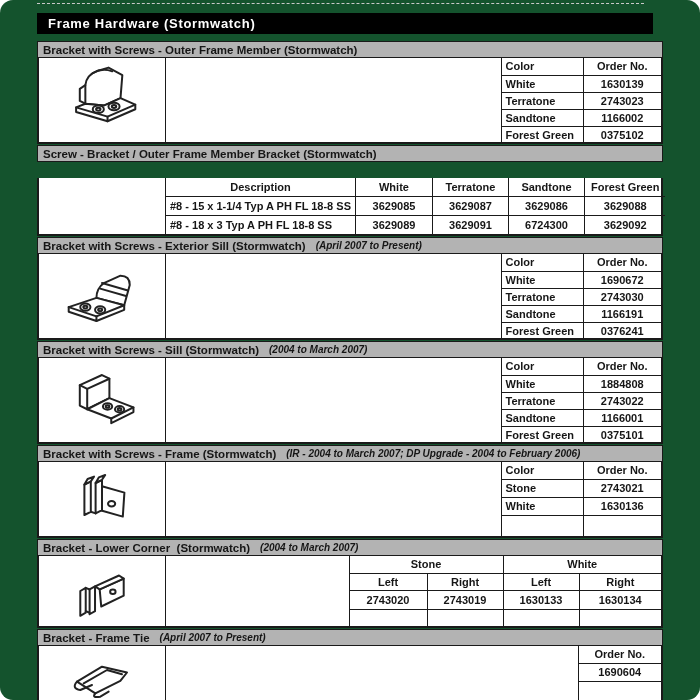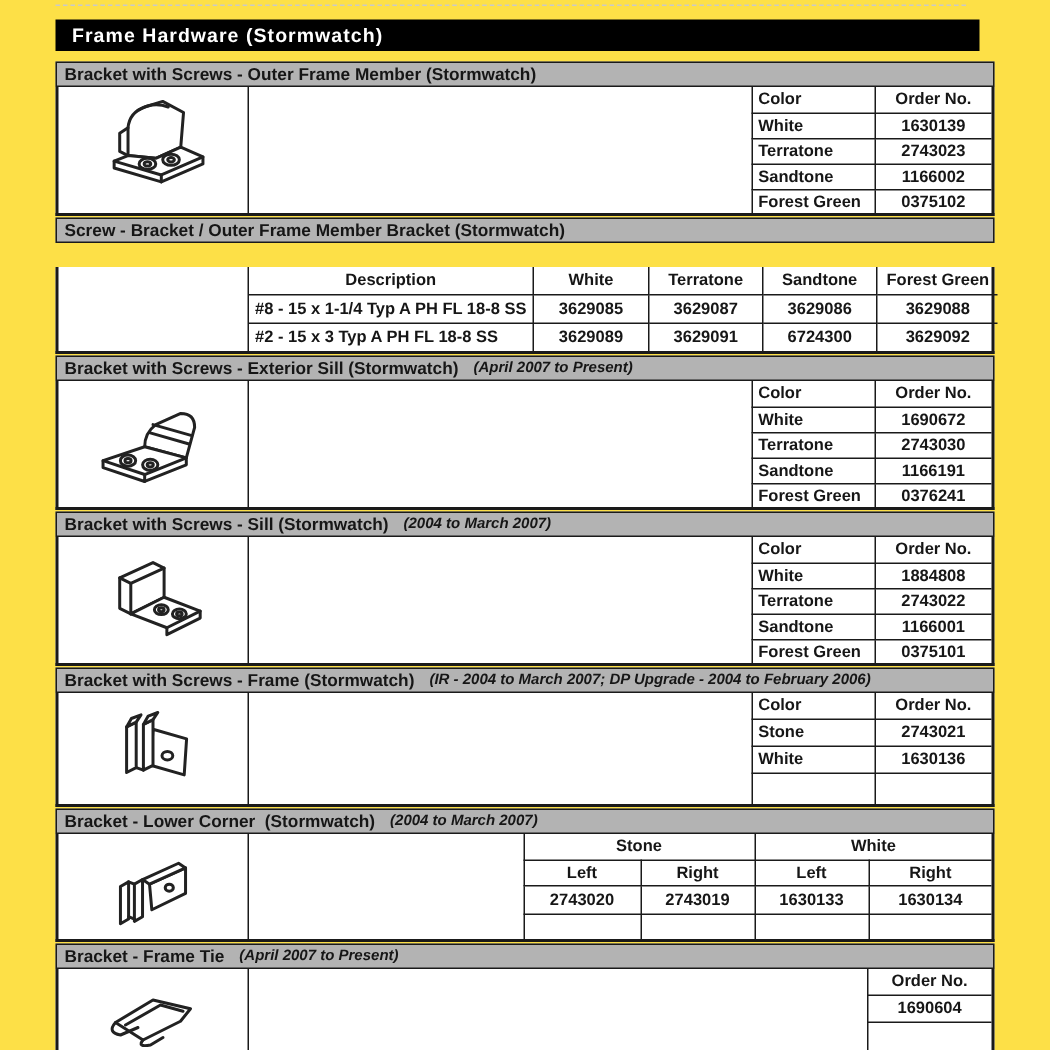--- a/index.html
+++ b/index.html
@@ -1,18 +1,18 @@
 <!DOCTYPE html>
 <html><head>
 <meta charset="utf-8">
 <style>
   html,body { margin:0; padding:0; background:#ffffff; }
   body { width:700px; height:700px; overflow:hidden;
          font-family:"Liberation Sans", sans-serif; font-weight:bold; color:#161616; }
-  .page { position:relative; width:700px; height:700px; background:#fde047; }
+  .page { position:relative; width:700px; height:700px; background:#14532d;border-radius:13px; }
   .content { position:absolute; left:37px; top:3px; width:626px; }
 
   .top-rule { height:0; border-top:1px dashed #c9c9c9; margin-bottom:9px; width:97%; }
 
   .title-bar { box-sizing:border-box; height:21px; line-height:21px; background:#000;
                color:#fff; font-size:13px; letter-spacing:0.7px; padding-left:11px;
                margin-right:10px; margin-bottom:7px; }
 
   .section { margin-bottom:1px; }
   .sec-bar { box-sizing:border-box; height:17px; background:#b3b3b3;
@@ -139,21 +139,21 @@
             <th>Forest Green</th>
           </tr>
           <tr class="h19">
             <td class="l">#8 - 15 x 1-1/4 Typ A PH FL 18-8 SS</td>
             <td>3629085</td>
             <td>3629087</td>
             <td>3629086</td>
             <td>3629088</td>
           </tr>
           <tr class="h19">
-            <td class="l">#2 - 15 x 3 Typ A PH FL 18-8 SS</td>
+            <td class="l">#8 - 18 x 3 Typ A PH FL 18-8 SS</td>
             <td>3629089</td>
             <td>3629091</td>
             <td>6724300</td>
             <td>3629092</td>
           </tr>
         </tbody>
       </table>
     </div>
   </div>
 

